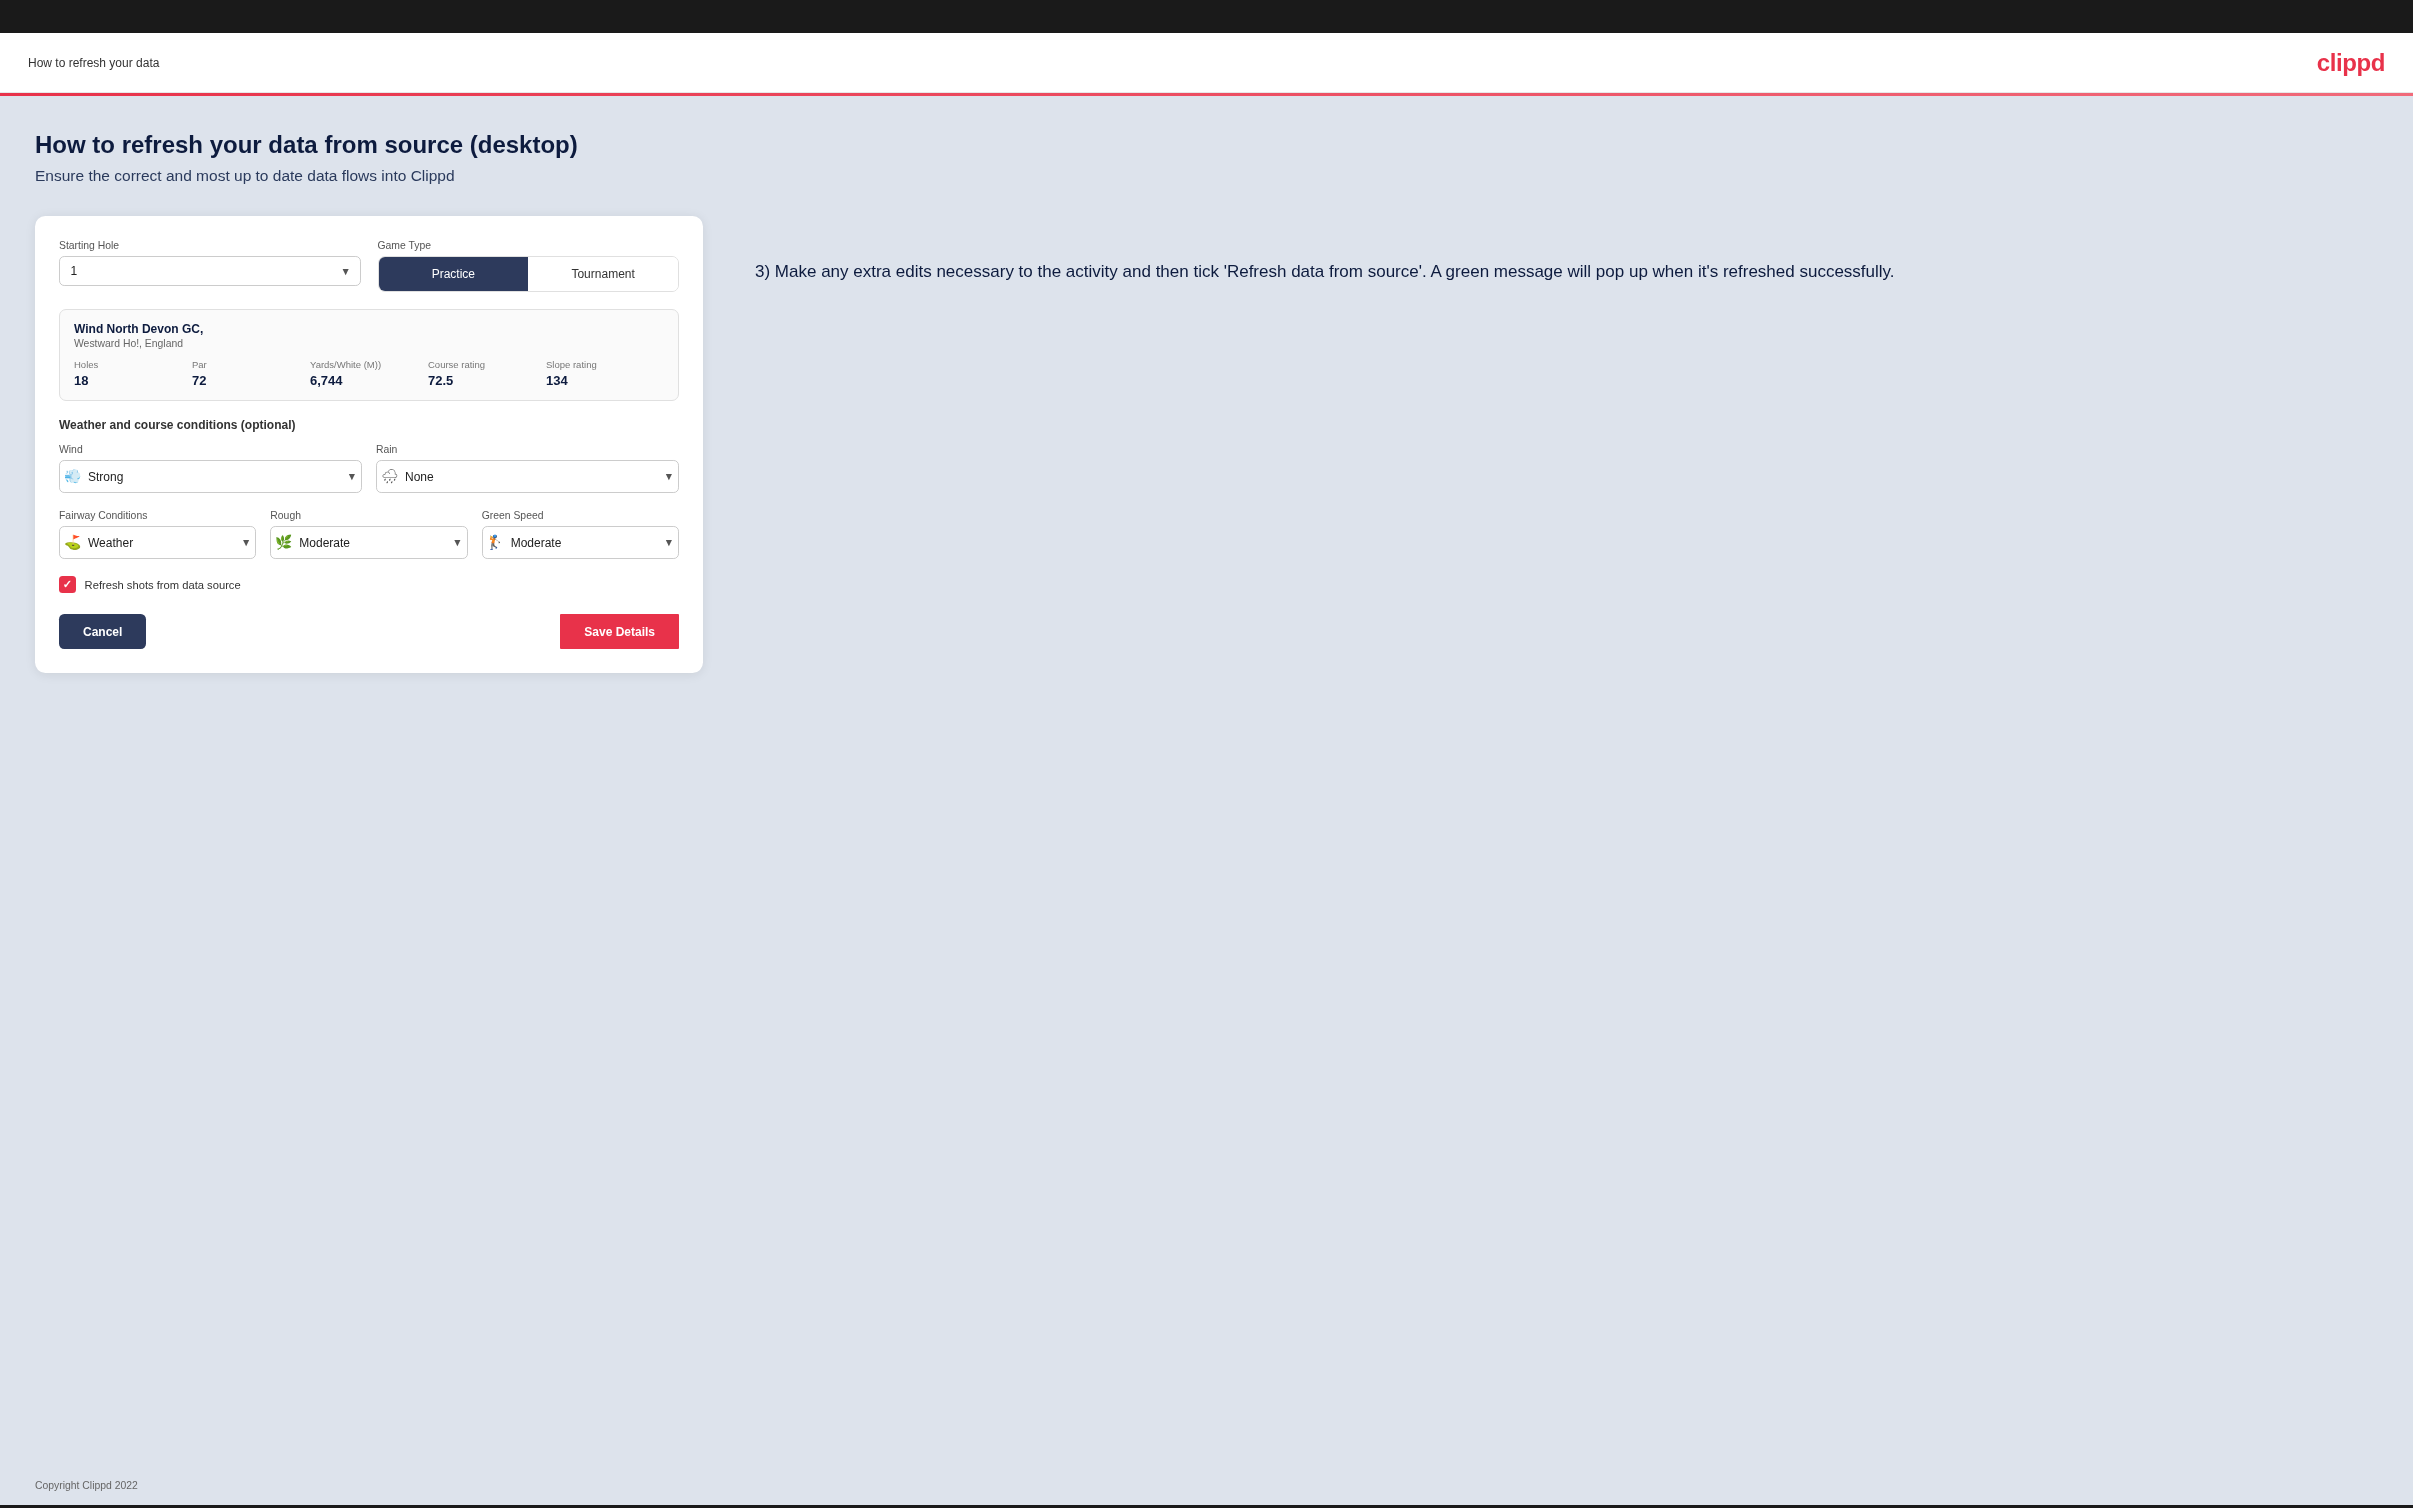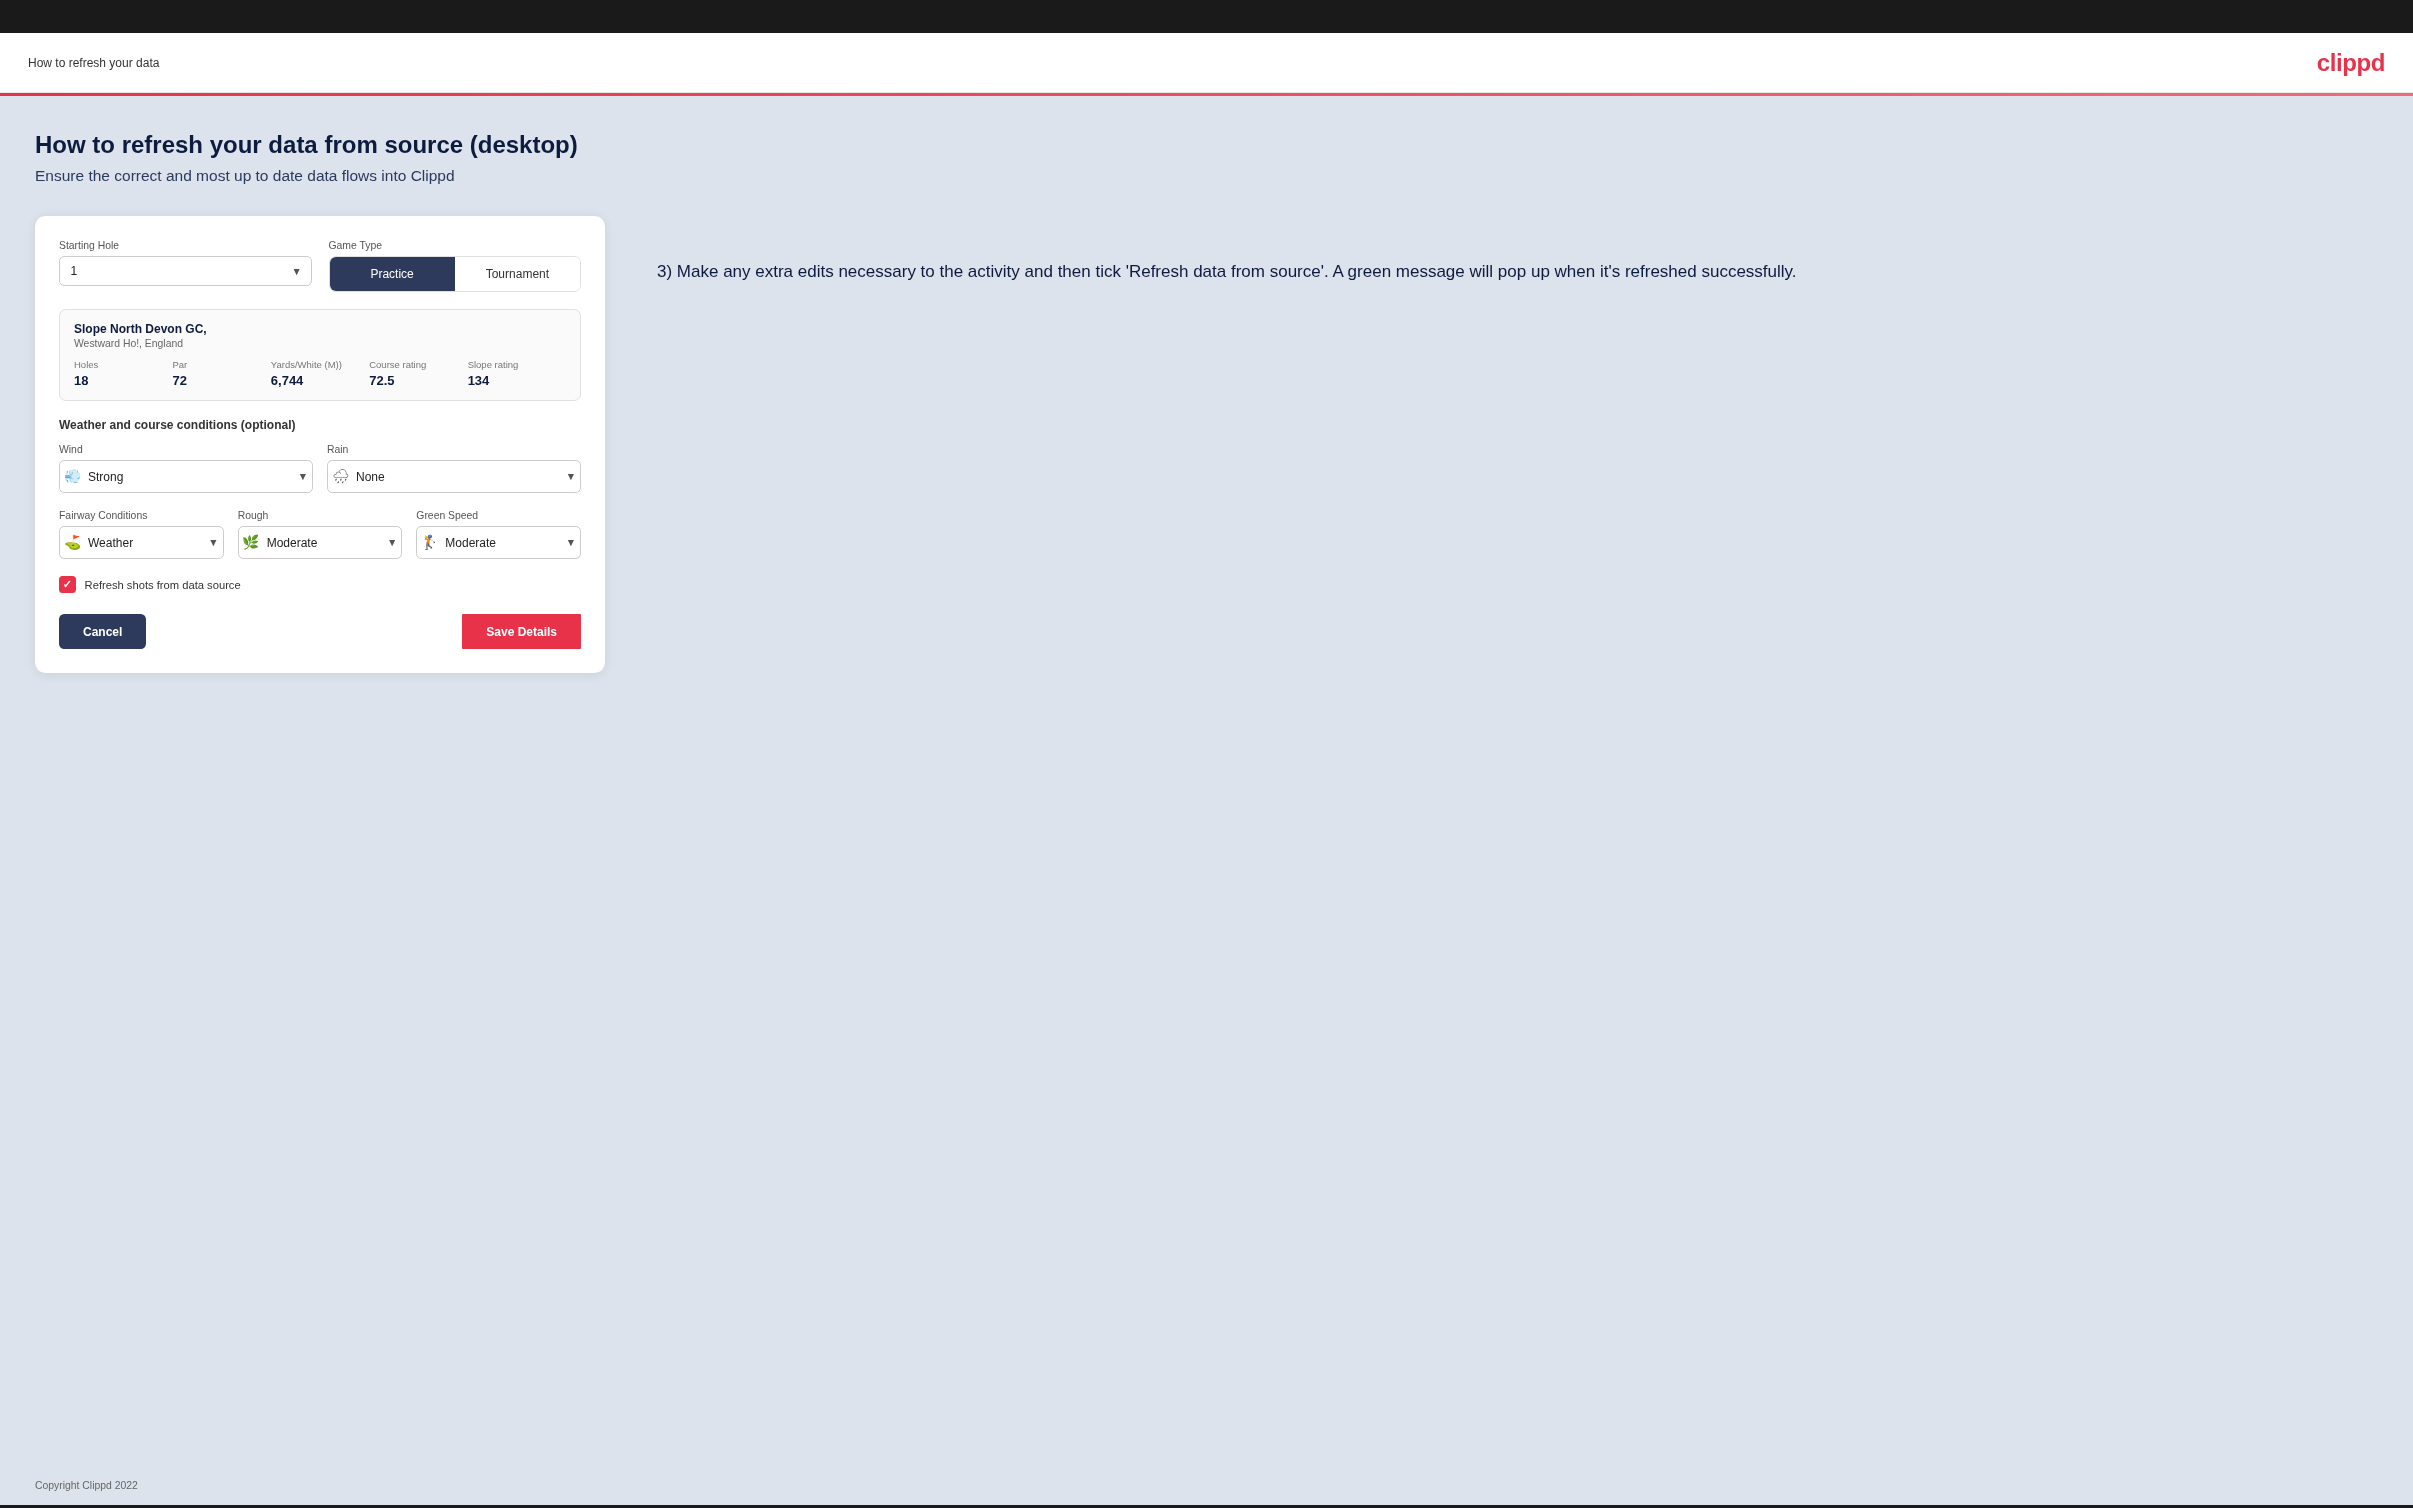--- a/index.html
+++ b/index.html
@@ -60,21 +60,21 @@
     .content-area {
       display: flex;
       gap: 52px;
       align-items: flex-start;
     }
 
     .form-panel {
       background: #fff;
       border-radius: 10.4px;
       padding: 24px 24px 24px 24px;
-      width: 570px;
+      width: 668px;
       min-width: 518px;
       box-shadow: 0 1.7px 10.4px rgba(0,0,0,0.08);
       position: relative;
     }
 
     .field-row {
       display: flex;
       gap: 17px;
       margin-bottom: 17px;
     }
@@ -340,21 +340,21 @@
         <div class="field-group">
           <label class="field-label">Game Type</label>
           <div class="game-type-toggle">
             <button class="toggle-btn active">Practice</button>
             <button class="toggle-btn inactive">Tournament</button>
           </div>
         </div>
       </div>
 
       <div class="course-card">
-        <div class="course-name">Slope North Devon GC,</div>
+        <div class="course-name">Wind North Devon GC,</div>
         <div class="course-location">Westward Ho!, England</div>
         <div class="course-stats">
           <div class="stat-item">
             <div class="stat-label">Holes</div>
             <div class="stat-value">18</div>
           </div>
           <div class="stat-item">
             <div class="stat-label">Par</div>
             <div class="stat-value">72</div>
           </div>

